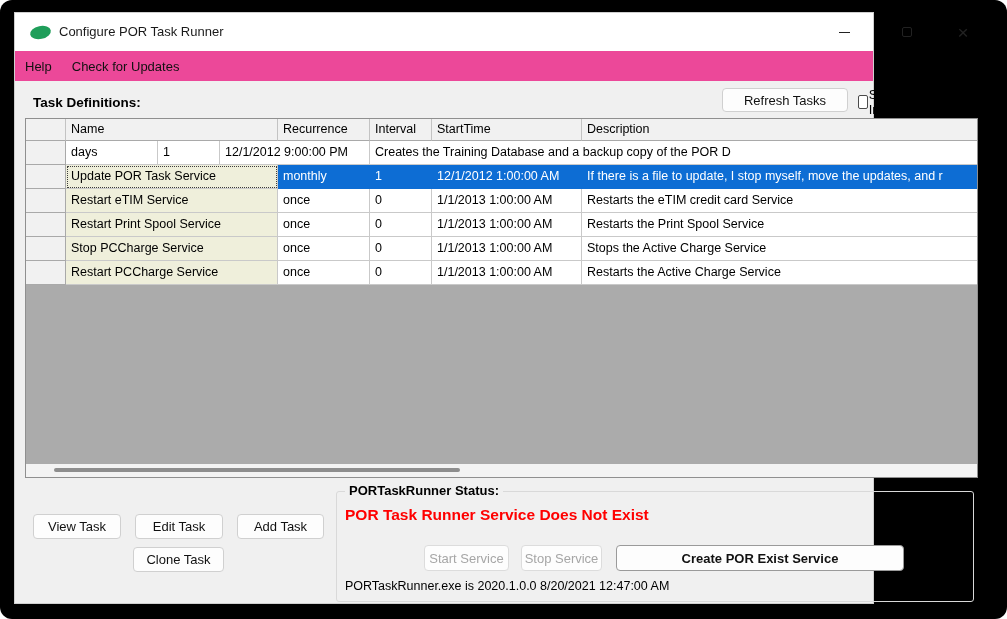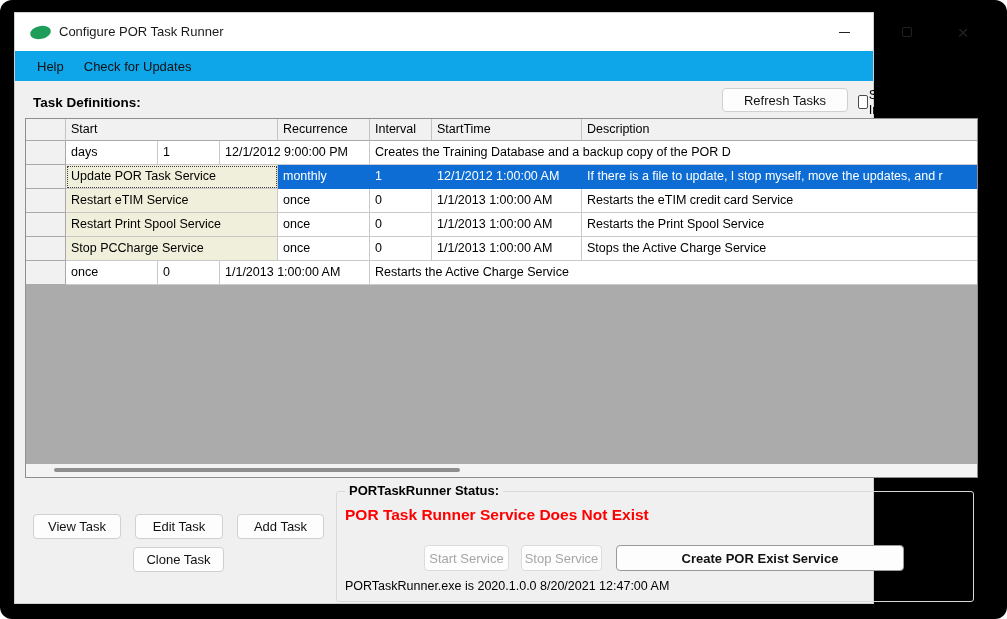--- a/index.html
+++ b/index.html
@@ -16,21 +16,21 @@
   .app-icon { position: absolute; left: 15px; top: 13px; width: 21px; height: 13px;
               background: var(--icon-green, #1f9e5a); border-radius: 50%; transform: rotate(-12deg); }
   .title-text { position: absolute; left: 44px; top: 11px; font-size: 13px; color: #1a1a1a; }
   .ctrl { position: absolute; top: 0; width: 46px; height: 38px; display: flex; align-items: center; justify-content: center; cursor: default; }
   .ctrl-min { left: 806px; } .ctrl-max { left: 869px; } .ctrl-close { left: 925px; }
   .glyph-min { width: 11px; height: 1px; background: #222; display: block; }
   .glyph-max { width: 10px; height: 10px; border: 1.2px solid #222; border-radius: 2px; display: block; }
   .glyph-close { font-size: 19px; color: #222; line-height: 1; font-weight: 400; }
 
   
-  .menubar { height: 30px; background: #0ea5e9; display: flex; align-items: center; padding-left: 12px; }
+  .menubar { height: 30px; background: #ec4899; display: flex; align-items: center; }
   .menu-item { font-size: 13px; color: #111; padding: 4px 10px; }
 
   
   .section-label { position: absolute; left: 18px; top: 82px; font-size: 13.5px; font-weight: bold; color: #000; }
   .btn { background: #fdfdfd; border: 1px solid #d0d0d0; border-radius: 4px; font-size: 13px; color: #111;
          font-family: "Liberation Sans", sans-serif; text-align: center; }
   .refresh-btn { position: absolute; left: 707px; top: 75px; width: 126px; height: 24px; }
   .chk-wrap { position: absolute; left: 843px; top: 74px; display: flex; align-items: center; gap: 1px; }
   .chk-box { width: 14px; height: 14px; background: #fff; border: 1px solid #4a4a4a; border-radius: 2px; }
   .chk-label { font-size: 13px; color: #000; }
@@ -111,21 +111,21 @@
     <span class="section-label">Task Definitions:</span>
     <button class="btn refresh-btn">Refresh Tasks</button>
     <div class="chk-wrap">
       <span class="chk-box"></span>
       <span class="chk-label">Show Inactives</span>
     </div>
 
     <div class="table">
       <div class="thead">
         <div class="th th-rowhdr"></div>
-        <div class="th th-name">Start</div>
+        <div class="th th-name">Name</div>
         <div class="th th-rec">Recurrence</div>
         <div class="th th-int">Interval</div>
         <div class="th th-start">StartTime</div>
         <div class="th th-desc">Description</div>
       </div>
       <div>
           <div class="trow">
             <div class="cell rowhdr"></div>
             <div class="cell c-rec">days</div>
             <div class="cell c-int">1</div>
@@ -159,20 +159,21 @@
           <div class="trow">
             <div class="cell rowhdr"></div>
             <div class="cell c-name">Stop PCCharge Service</div>
             <div class="cell c-rec">once</div>
             <div class="cell c-int">0</div>
             <div class="cell c-start">1/1/2013 1:00:00 AM</div>
             <div class="cell c-desc">Stops the Active Charge Service</div>
           </div>
           <div class="trow">
             <div class="cell rowhdr"></div>
+            <div class="cell c-name">Restart PCCharge Service</div>
             <div class="cell c-rec">once</div>
             <div class="cell c-int">0</div>
             <div class="cell c-start">1/1/2013 1:00:00 AM</div>
             <div class="cell c-desc">Restarts the Active Charge Service</div>
           </div>
         </div>
       <div class="hscroll">
         <div class="hthumb"></div>
       </div>
     </div>

